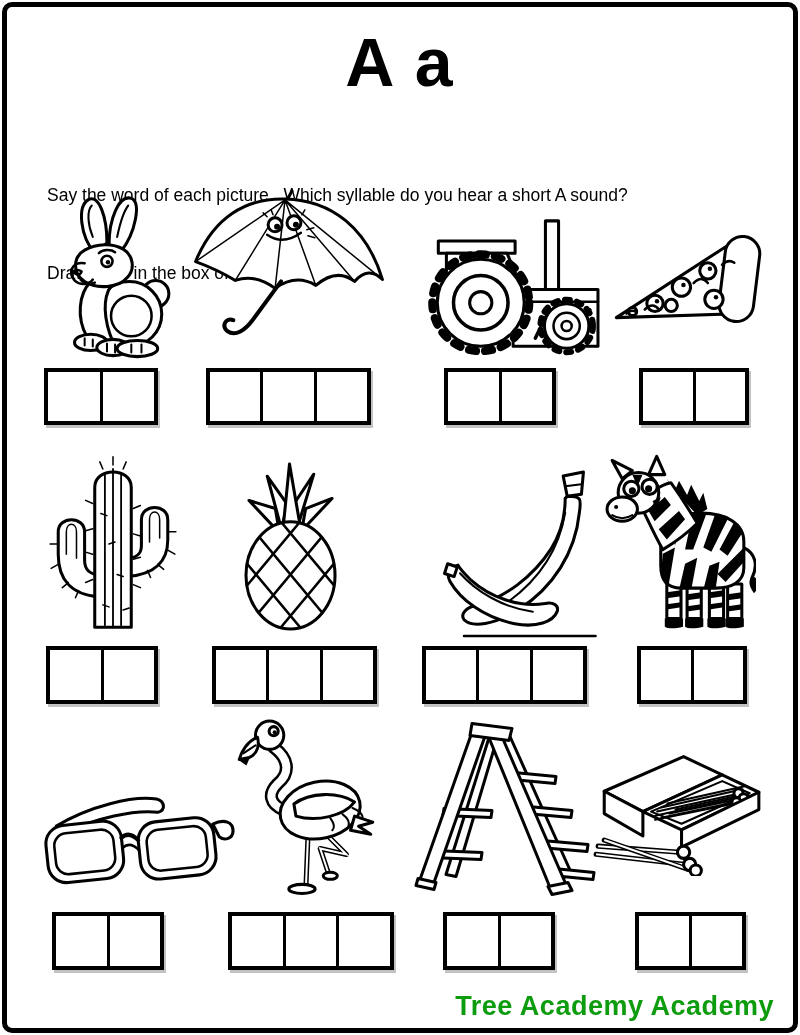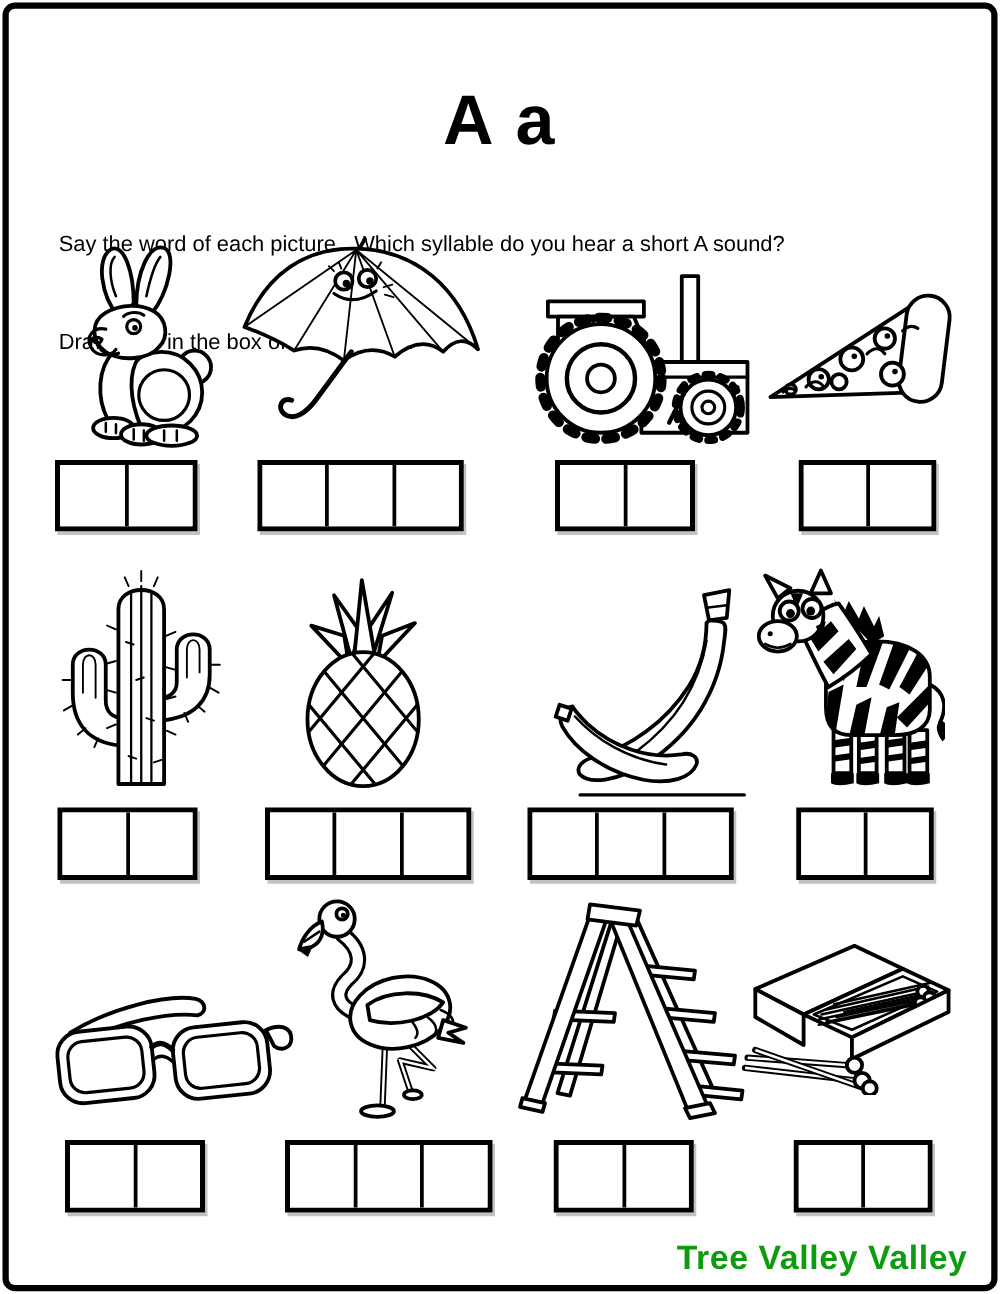--- a/index.html
+++ b/index.html
@@ -1,20 +1,20 @@
 <!DOCTYPE html>
 <html><head>
 <meta charset="utf-8">
 <style>
   html,body{margin:0;padding:0;background:#fff;}
   .sheet{position:relative;width:800px;height:1035px;background:#fff;overflow:hidden;
          font-family:"Liberation Sans", sans-serif;color:#000;}
   .frame{position:absolute;inset:2px;border:5px solid #000;border-radius:10px;pointer-events:none;}
   .title{position:absolute;top:28px;left:0;width:100%;text-align:center;
-         font-size:56px;line-height:1;font-weight:bold;letter-spacing:2px;margin-top:40px;}
+         font-size:68px;line-height:1;font-weight:bold;letter-spacing:2px;}
   .instructions{position:absolute;left:47px;top:129px;font-size:17.5px;line-height:1.5;
                 white-space:pre-wrap;}
   .img{position:absolute;}
   .img svg{width:100%;height:100%;display:block;}
   .boxes{position:absolute;display:flex;background:#fff;border:4px solid #000;
          box-sizing:border-box;box-shadow:2px 3px 0 #c2c2c2;}
   .boxes .cell{flex:1;background:#fff;}
   .boxes .cell + .cell{border-left:3px solid #000;}
   .footer{position:absolute;top:991px;right:26px;font-size:27px;font-weight:bold;
           color:#0d9c0d;letter-spacing:0.5px;}
@@ -352,14 +352,14 @@
     </div>
   <div class="boxes" style="left:443px;top:912px;width:112px;height:58px">
       <div class="cell"></div>
       <div class="cell"></div>
     </div>
   <div class="boxes" style="left:635px;top:912px;width:111px;height:58px">
       <div class="cell"></div>
       <div class="cell"></div>
     </div>
 
-  <div class="footer">Tree Valley Valley</div>
+  <div class="footer">Tree Academy Academy</div>
 </div>
 
 </body></html>

